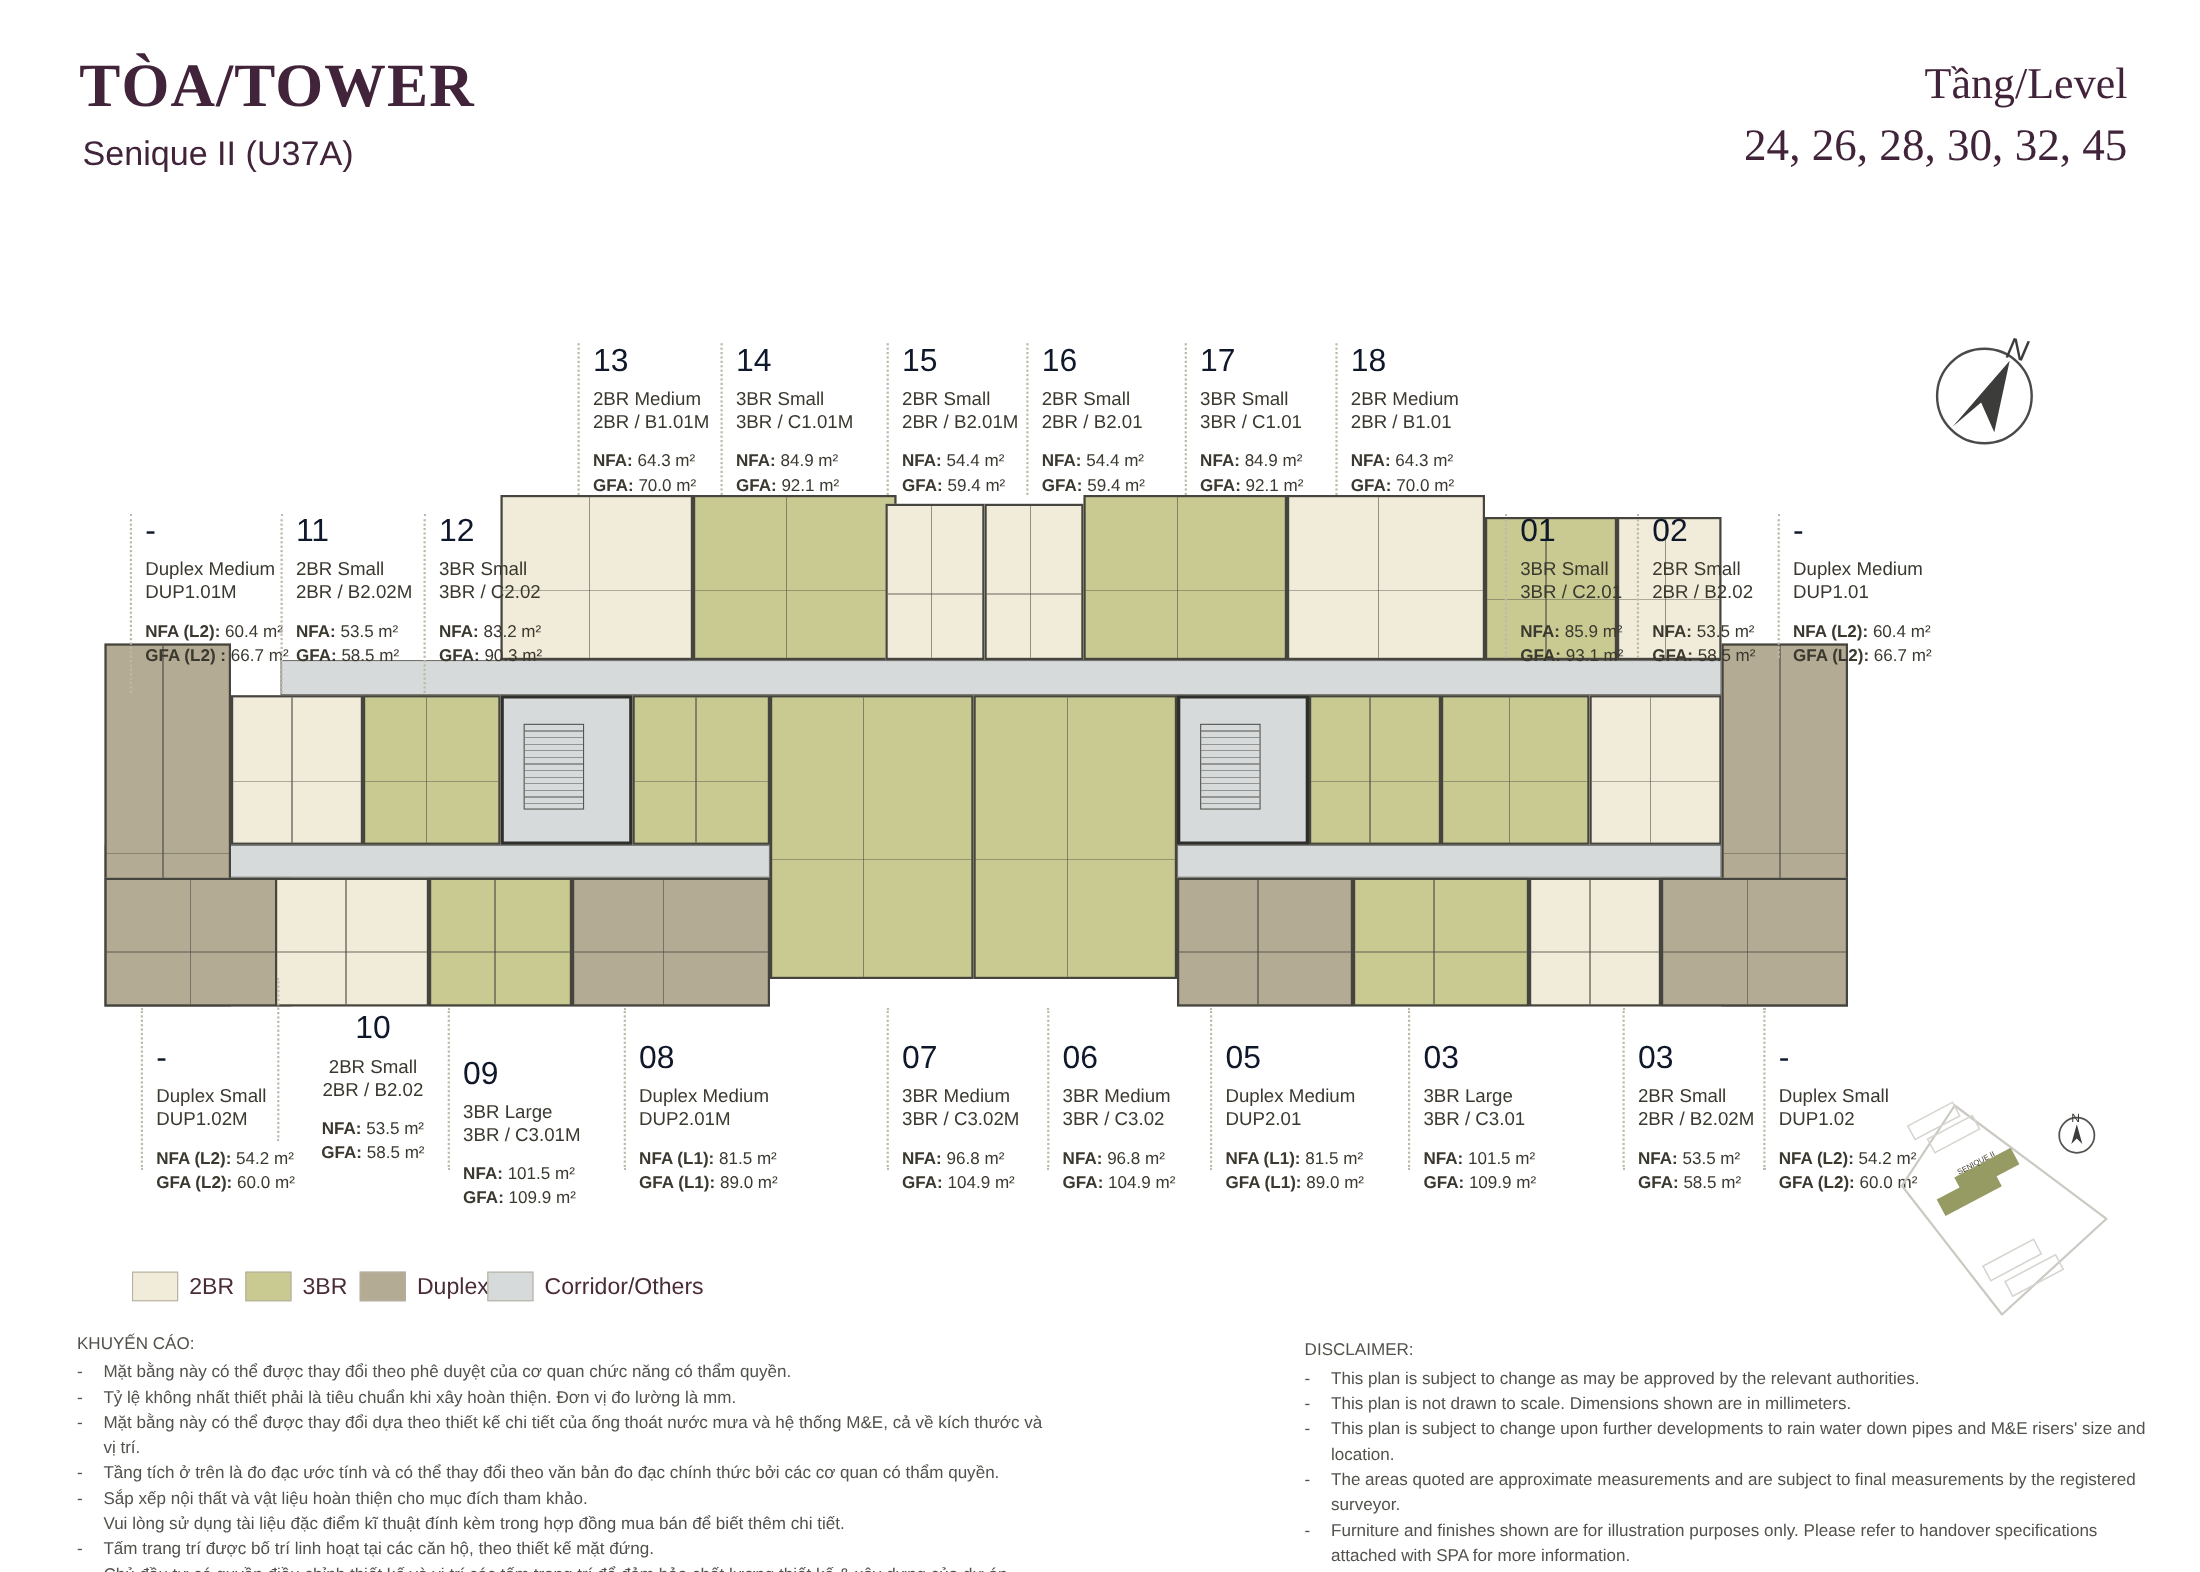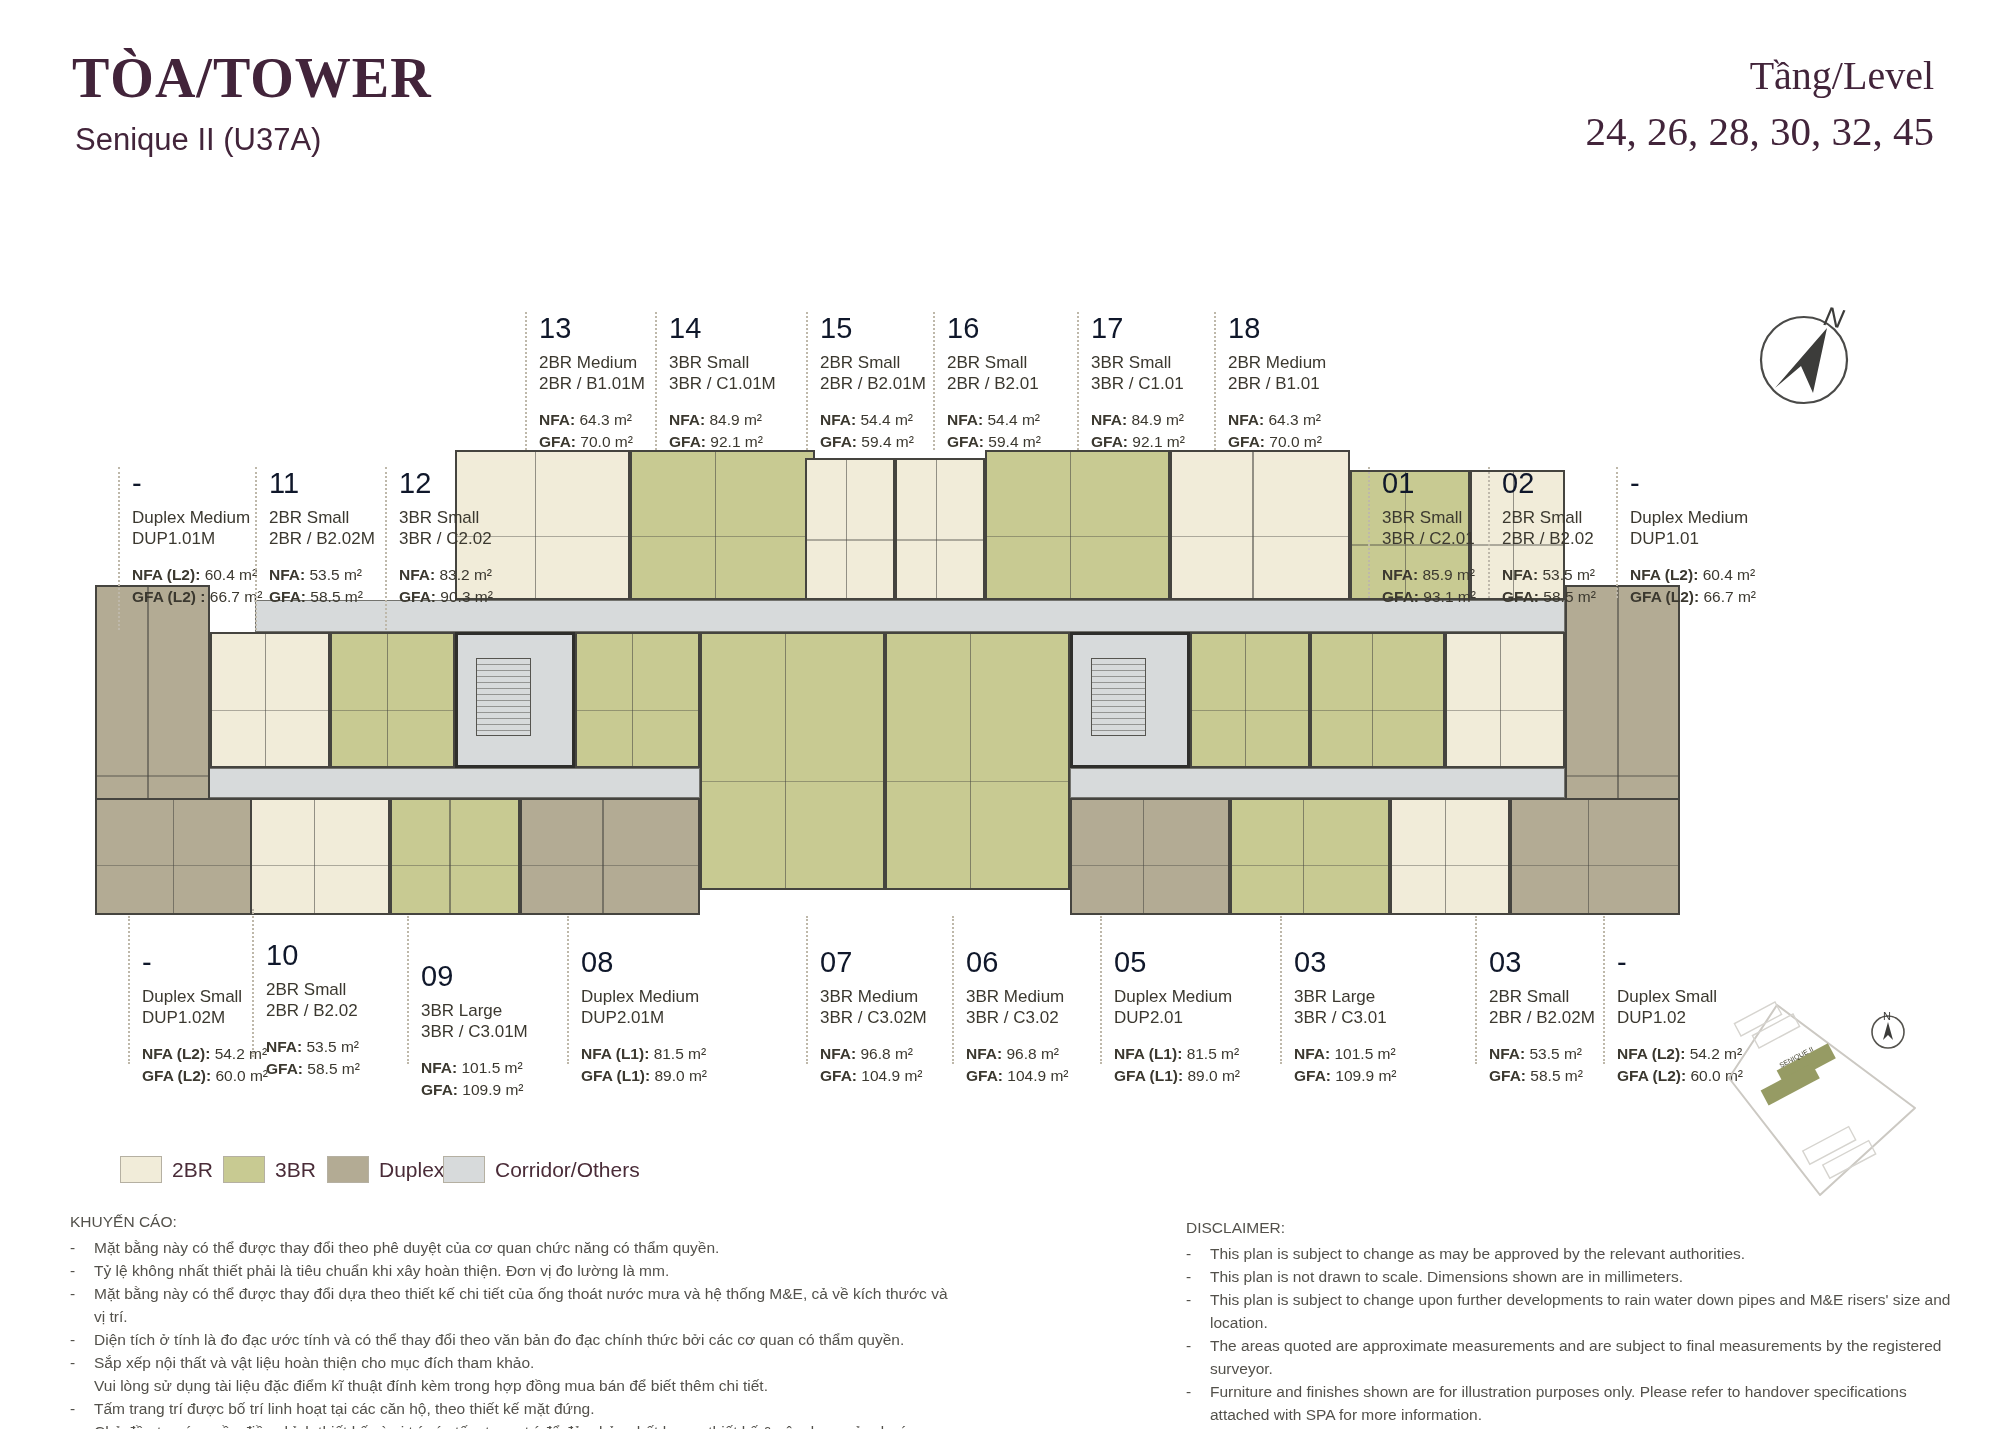--- a/index.html
+++ b/index.html
@@ -205,21 +205,21 @@
       <div class="u-area"><b>GFA (L2):</b> <span>66.7 m²</span></div>
     </div>
     <div class="ulabel" style="left: 128px; top: 916px; height: 148px; padding-top: 30px;">
       <div class="u-num">-</div>
       <div class="u-name">Duplex Small</div>
       <div class="u-code">DUP1.02M</div>
       <div class="u-gap"></div>
       <div class="u-area"><b>NFA (L2):</b> <span>54.2 m²</span></div>
       <div class="u-area"><b>GFA (L2):</b> <span>60.0 m²</span></div>
     </div>
-    <div class="ulabel" style="left: 252px; top: 909px; height: 148px; padding-top: 30px;">
+    <div class="ulabel" style="left: 252px; top: 889px; height: 148px; padding-top: 30px; text-align: center;">
       <div class="u-num">10</div>
       <div class="u-name">2BR Small</div>
       <div class="u-code">2BR / B2.02</div>
       <div class="u-gap"></div>
       <div class="u-area"><b>NFA:</b> <span>53.5 m²</span></div>
       <div class="u-area"><b>GFA:</b> <span>58.5 m²</span></div>
     </div>
     <div class="ulabel" style="left: 407px; top: 916px; height: 148px; padding-top: 44px;">
       <div class="u-num">09</div>
       <div class="u-name">3BR Large</div>
@@ -315,21 +315,21 @@
       <div class="d-line">
         <span class="d-b">-</span>
         <span>Tỷ lệ không nhất thiết phải là tiêu chuẩn khi xây hoàn thiện. Đơn vị đo lường là mm.</span>
       </div>
       <div class="d-line">
         <span class="d-b">-</span>
         <span>Mặt bằng này có thể được thay đổi dựa theo thiết kế chi tiết của ống thoát nước mưa và hệ thống M&amp;E, cả về kích thước và vị trí.</span>
       </div>
       <div class="d-line">
         <span class="d-b">-</span>
-        <span>Diện tích ở tính là đo đạc ước tính và có thể thay đổi theo văn bản đo đạc chính thức bởi các cơ quan có thẩm quyền.</span>
+        <span>Tầng tích ở trên là đo đạc ước tính và có thể thay đổi theo văn bản đo đạc chính thức bởi các cơ quan có thẩm quyền.</span>
       </div>
       <div class="d-line">
         <span class="d-b">-</span>
         <span>Sắp xếp nội thất và vật liệu hoàn thiện cho mục đích tham khảo.</span>
       </div>
       <div class="d-line">
         <span class="d-b"></span>
         <span>Vui lòng sử dụng tài liệu đặc điểm kĩ thuật đính kèm trong hợp đồng mua bán để biết thêm chi tiết.</span>
       </div>
       <div class="d-line">

